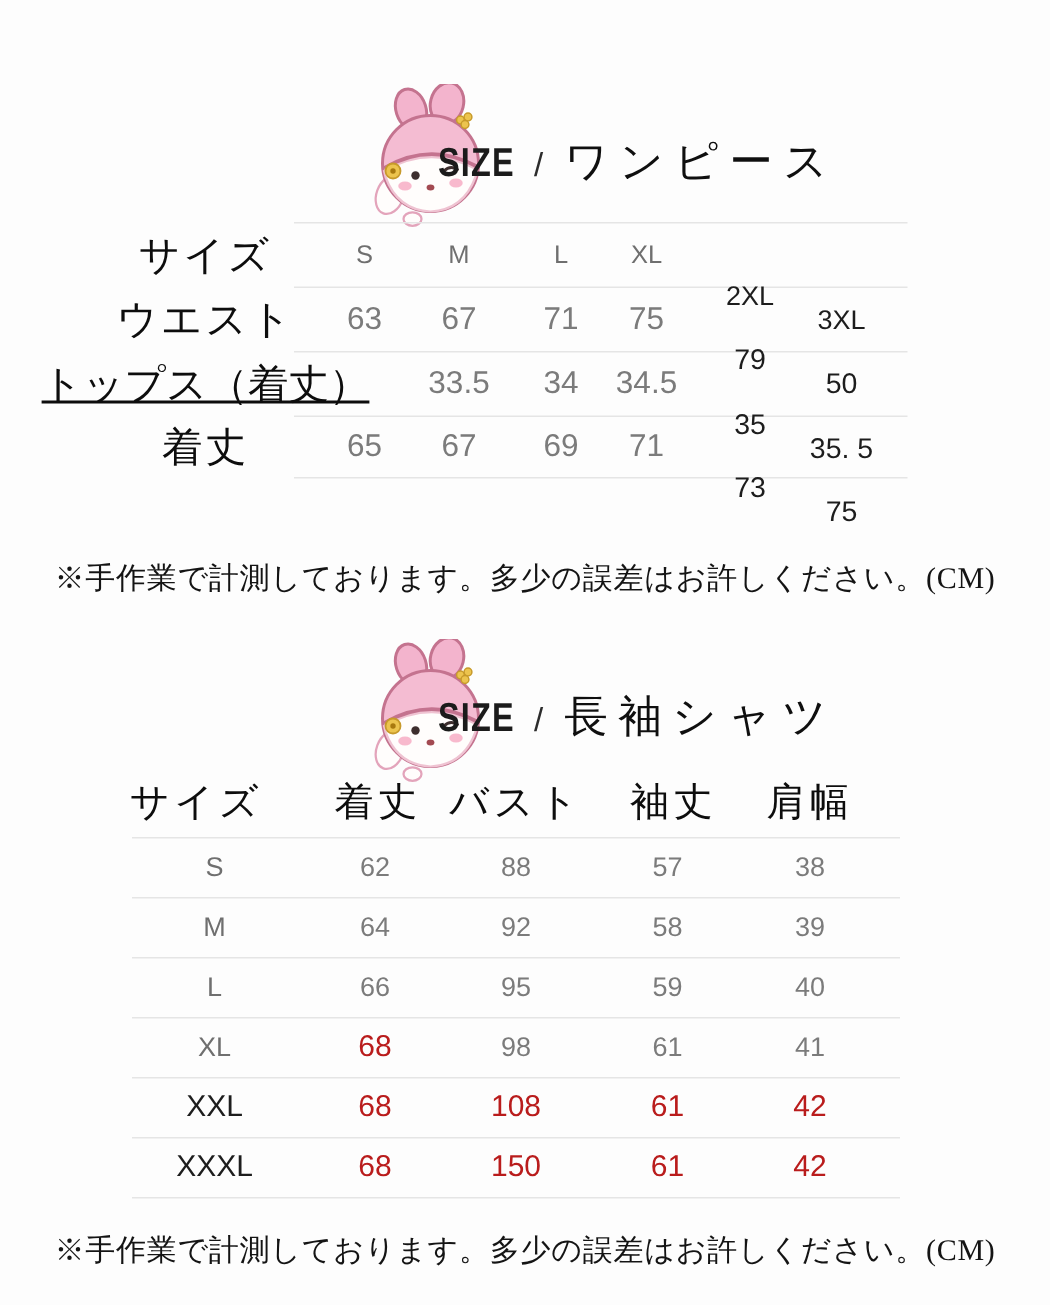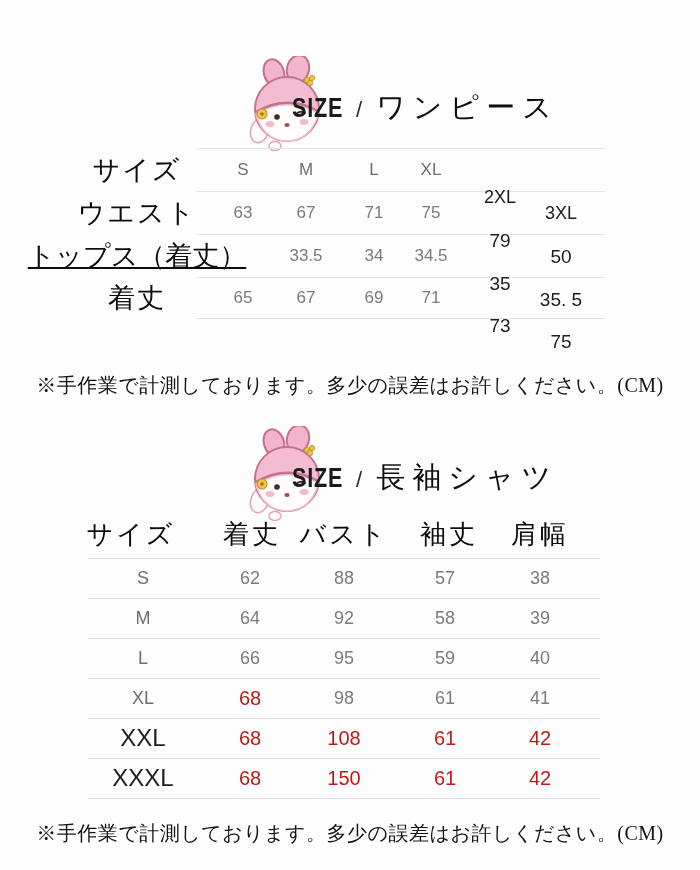--- a/index.html
+++ b/index.html
@@ -43,24 +43,24 @@
   .t2c0{left:210px;width:80px;}.t2c1{left:304px;width:80px;}
   .t2c2{left:405px;width:80px;}.t2c3{left:500px;width:80px;}
   .t2r0{top:558px;height:40px;}.t2r1{top:598px;height:40px;}.t2r2{top:638px;height:40px;}
   .t2r3{top:678px;height:40px;}.t2r4{top:718px;height:40px;}.t2r5{top:758px;height:40px;}
 
   
   .jlabel{font-family:"Liberation Serif","DejaVu Serif",serif;font-size:27px;color:#0d0d0d;letter-spacing:2px;}
   .jlabel2{font-family:"Liberation Serif","DejaVu Serif",serif;font-size:26px;color:#0d0d0d;letter-spacing:3px;}
   .hdr{font-size:17px;color:#6f6f6f;}
   .hdr-dk{font-size:18px;color:#1d1d1d;}
-  .val{font-size:17px;color:#7b7b7b;}
+  .val{font-size:21px;color:#7b7b7b;}
   .val-dk{font-size:19px;color:#1d1d1d;}
   .rlab{font-size:18px;color:#6f6f6f;}
-  .rlab-dk{font-size:24px;color:#1d1d1d;}
+  .rlab-dk{font-size:20px;color:#1d1d1d;}
   .val2{font-size:18px;color:#7b7b7b;}
   .val2-dk{font-size:20px;color:#b91c1c;}
 
   .note{
     position:absolute;left:0;width:700px;text-align:center;
     font-family:"Liberation Serif","DejaVu Serif",serif;
     font-size:20px;color:#141414;letter-spacing:.5px;white-space:nowrap;
   }
   .mascot{position:absolute;width:100px;height:100px;}
 </style>

